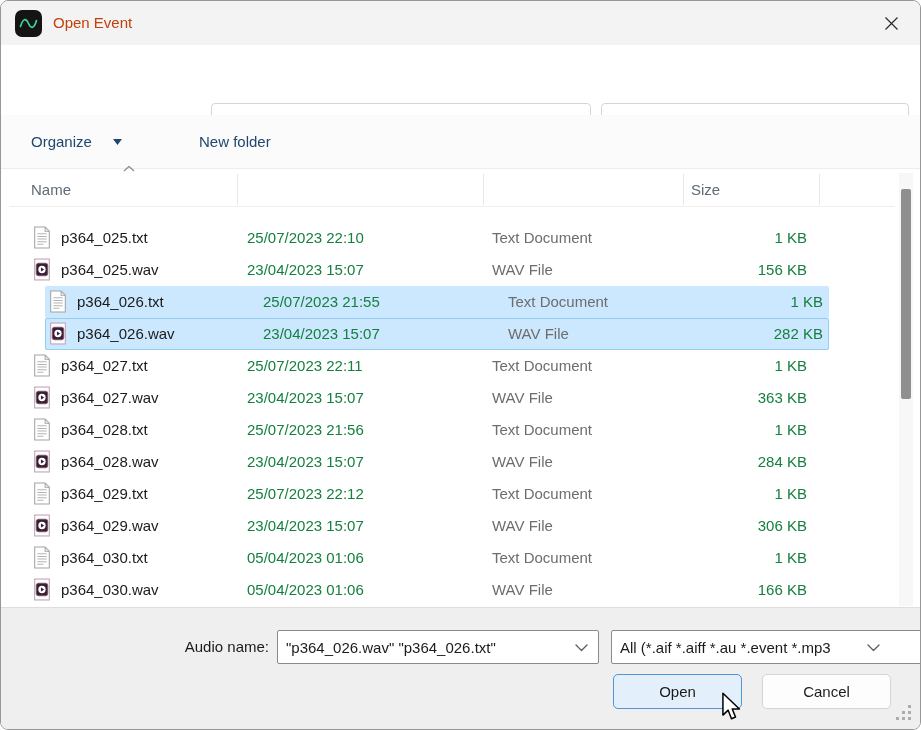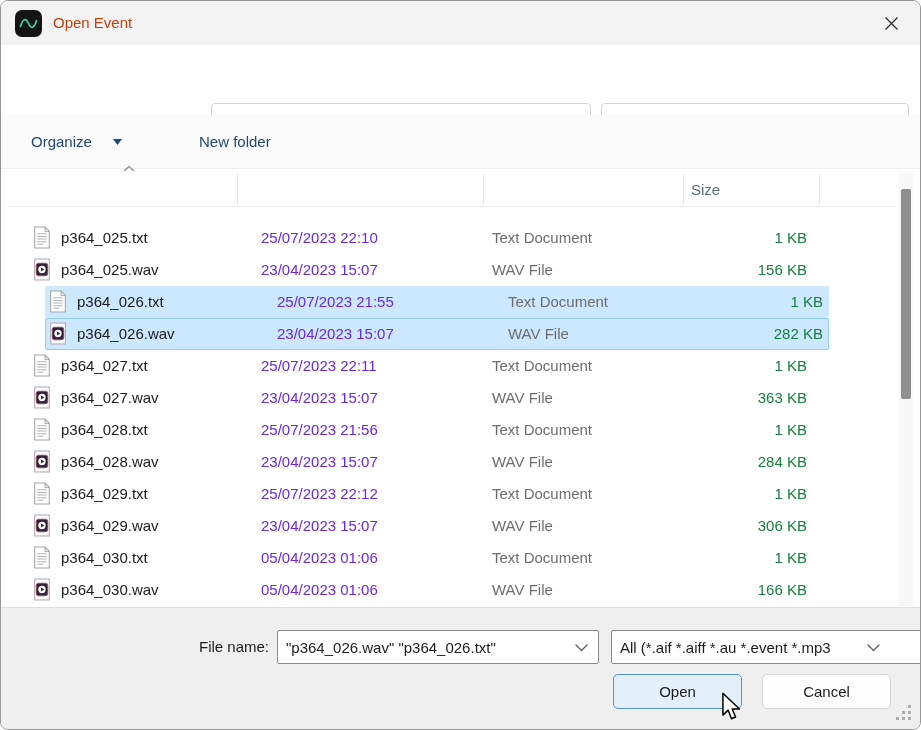--- a/index.html
+++ b/index.html
@@ -74,21 +74,21 @@
   .list{position:absolute;left:0;top:206px;right:0;height:400px;overflow:hidden;background:#fff;}
   .row{position:absolute;left:28px;width:784px;height:32px;}
   .row.selected{background:var(--selection,#cce8ff);border-radius:2px;margin-left:16px;}
   .row.focused::after{content:"";position:absolute;inset:0;border:1px solid var(--selection-border,#99d1ff);
                       border-radius:2px;pointer-events:none;}
   .row .icon{position:absolute;left:4px;top:4px;display:none;}
   .row.kind-txt .icon-txt{display:block;}
   .row.kind-wav .icon-wav{display:block;}
   .cell{position:absolute;top:7px;font-size:15px;white-space:nowrap;}
   .cell.name{left:32px;color:#1b1b1b;}
-  .cell.date{left:232px;color:#6d28d9;}
+  .cell.date{left:218px;color:#15803d;}
   .cell.type{left:463px;color:#6d6d6d;}
   .cell.size{left:560px;width:218px;text-align:right;color:#15803d;}
   .row.partial{overflow:hidden;height:9px;}
 
   
   .vtrack{position:absolute;left:898px;top:172px;width:14px;height:433px;background:#f7f7f7;}
   .vthumb{position:absolute;left:900px;top:188px;width:10px;height:210px;background:#8f8f8f;border-radius:2px;}
 
   
   .footer{position:absolute;left:0;top:606px;right:0;bottom:0;background:#efefef;border-top:1px solid #dedede;}
@@ -215,20 +215,21 @@
     <button class="help-btn">
       <span>?</span>
     </button>
   </div>
 
   <span class="sort-caret">
     <svg width="12" height="7" viewBox="0 0 12 7" fill="none">
       <path d="M1 6l5-4.5L11 6" stroke="#8f8f8f" stroke-width="1.3" stroke-linejoin="round"></path>
     </svg>
   </span>
+  <button class="colhead ch-name">Name</button>
   <button class="colhead ch-size">Size</button>
   <div class="col-sep" style="left:236px"></div>
   <div class="col-sep" style="left:482px"></div>
   <div class="col-sep" style="left:682px"></div>
   <div class="col-sep" style="left:818px"></div>
   <div class="head-line"></div>
 
   <div class="list">
       <div class="row kind-txt" style="top: 15px;">
     <span class="icon icon-txt">
@@ -410,21 +411,21 @@
     <span class="cell date"></span>
     <span class="cell type"></span>
     <span class="cell size"></span>
   </div>
     </div>
 
   <div class="vtrack"></div>
   <div class="vthumb"></div>
 
   <div class="footer"></div>
-  <span class="fn-label">File name:</span>
+  <span class="fn-label">Audio name:</span>
   <input class="fn-input" type="text" value="&quot;p364_026.wav&quot; &quot;p364_026.txt&quot;" style="">
   <span class="fn-chevron">
     <svg width="13" height="8" viewBox="0 0 13 8" fill="none">
       <path d="M1 1l5.5 5.5L12 1" stroke="#5c5c5c" stroke-width="1.3" stroke-linecap="round" stroke-linejoin="round"></path>
     </svg>
   </span>
   <div class="ft-select">
     <span class="ft-text">All (*.aif *.aiff *.au *.event *.mp3</span>
   </div>
   <span class="ft-chevron">

